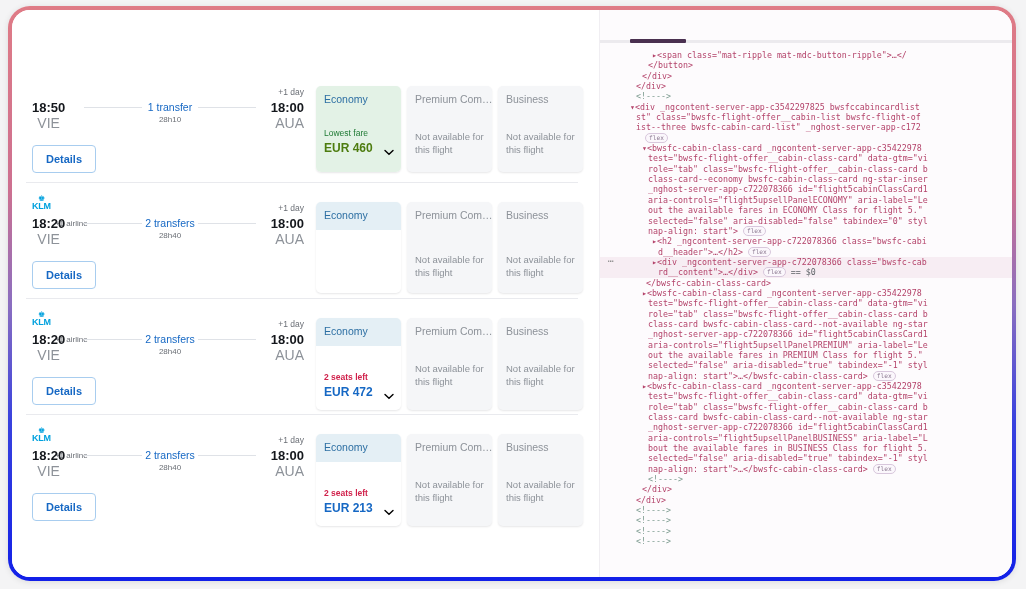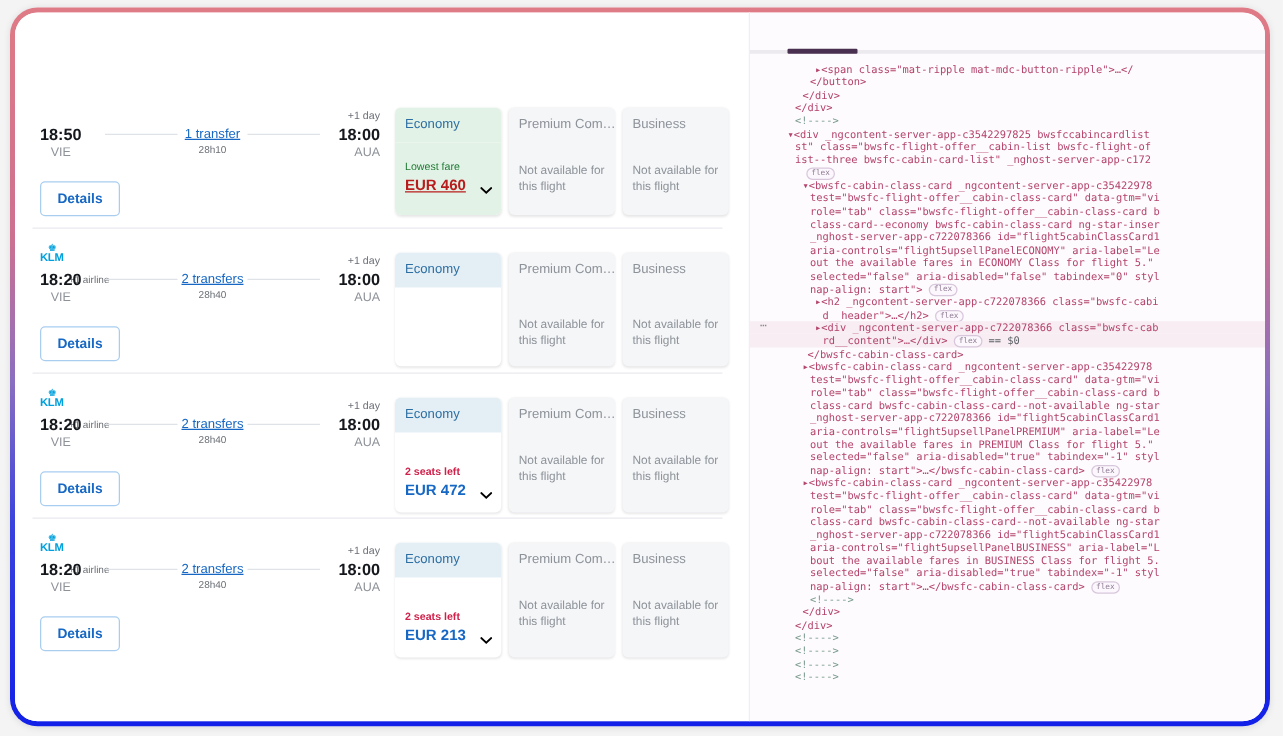--- a/index.html
+++ b/index.html
@@ -114,21 +114,21 @@
   .t-dep { left: 0; text-align: center; }
   .t-arr { right: 0;  text-align: right; }
   .t-time {
     font-size: 13px;
     font-weight: bold;
     color: #14171c;
     line-height: 16px;
   }
   .t-arr .t-time { color: #14171c; }
   .t-code {
-    font-size: 10px;
+    font-size: 14px;
     color: #8d9299;
     line-height: 14px;
   }
   .plus-day {
     position: absolute;
     right: 0;
     top: -13px;
     font-size: 8.5px;
     color: #6b6f76;
     text-align: right;
@@ -136,21 +136,20 @@
   .mid {
     position: absolute;
     left: 52px;
     right: 48px;
     top: 1px;
     text-align: center;
   }
   .transfers {
     font-size: 10.5px;
     color: #1668c4;
-    text-decoration: underline;
     line-height: 13px;
     cursor: pointer;
   }
   .duration {
     font-size: 8px;
     color: #6b6f76;
     line-height: 11px;
   }
   .mid-line {
     position: absolute;
@@ -234,21 +233,21 @@
     margin-bottom: 2px;
   }
   .cc-tag.lowest { color: #1f7a34; }
   .cc-tag.seats  { color: #d0214b; font-weight: bold; }
   .cc-price {
     font-size: 12px;
     font-weight: bold;
     color: #1668c4;
     line-height: 15px;
   }
-  .cabin-card.lowest .cc-price { color: #b91c1c; text-decoration: underline; }
+  .cabin-card.lowest .cc-price { color: #4d7c0f; }
   .chev {
     position: absolute;
     right: 0;
     bottom: 1px;
     width: 9px;
     height: 6px;
   }
   .chev svg { display: block; }
 
   

